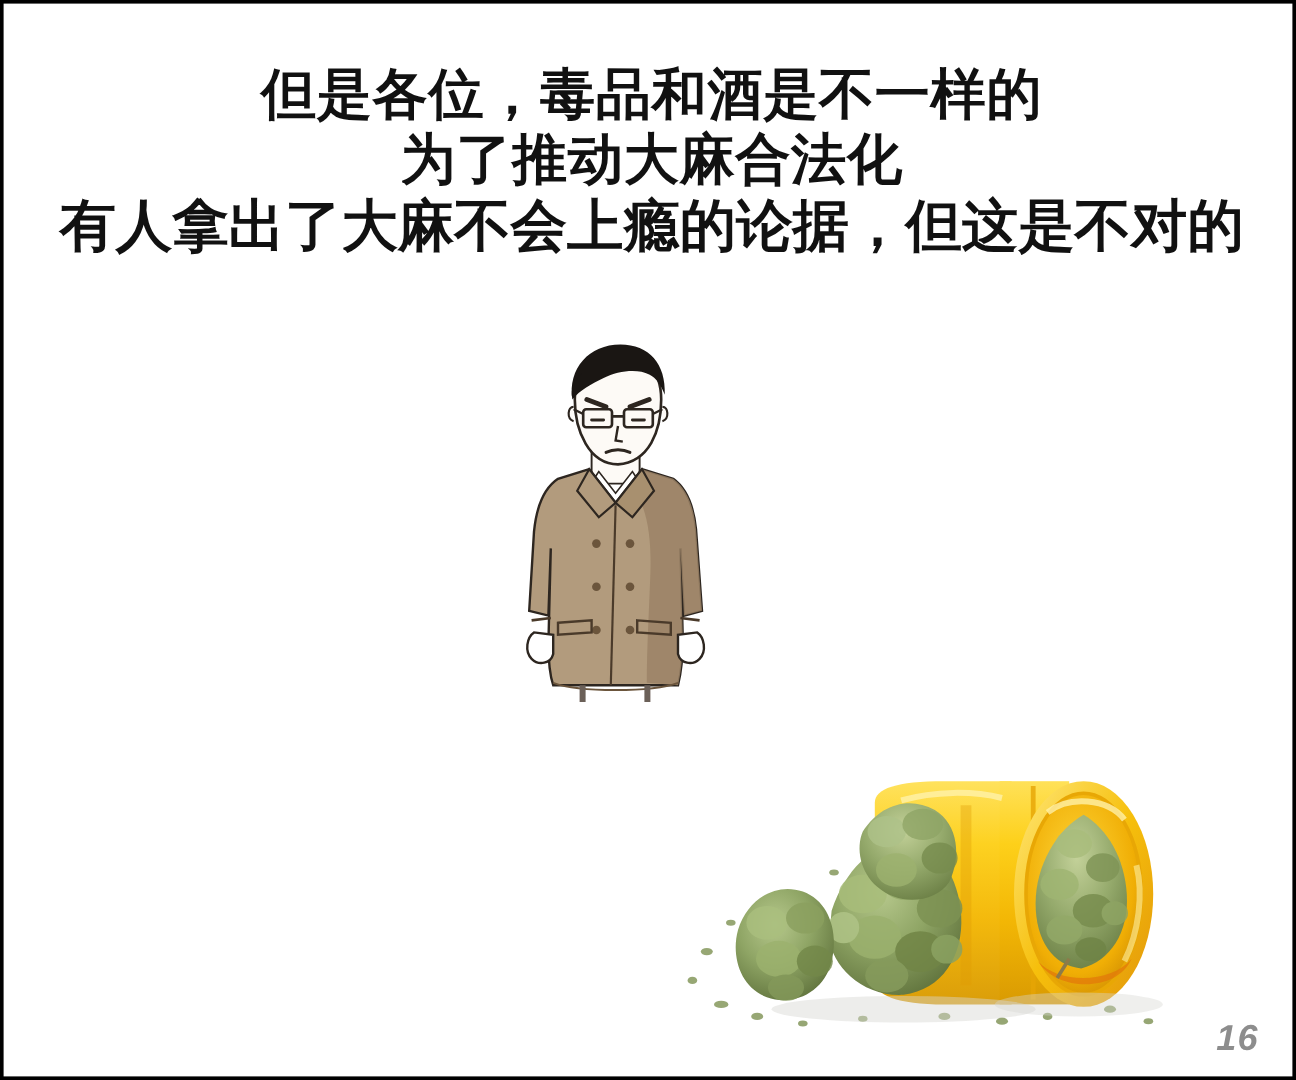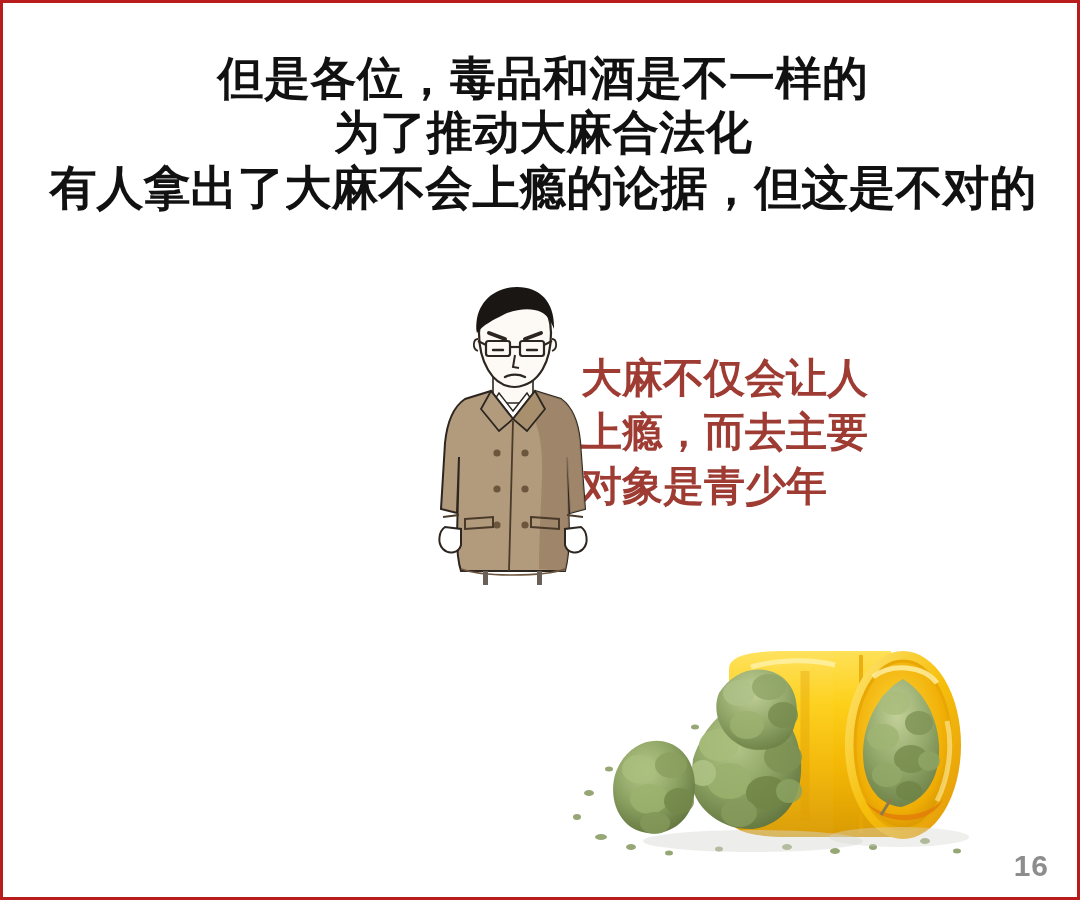--- a/index.html
+++ b/index.html
@@ -10,21 +10,21 @@
   body {
     font-family: "Liberation Sans", "DejaVu Sans", sans-serif;
   }
 
   #slide {
     position: relative;
     width: 1080px;
     height: 900px;
     background: #ffffff;
     box-sizing: border-box;
-    border: 3px solid #b91c1c;
+    border: 3px solid #000000;
     overflow: hidden;
   }
 
   
   #title-block {
     position: absolute;
     left: 0;
     top: 48px;
     width: 1080px;
     text-align: center;
@@ -73,38 +73,36 @@
   }
 
   
   #page-number {
     position: absolute;
     right: 28px;
     bottom: 14px;
     color: #8d8d8d;
     font-size: 30px;
     font-weight: bold;
+    font-style: italic;
     letter-spacing: 1px;
   }
 </style>
 </head>
 <body>
 
 <div id="slide">
 
   <div id="title-block">
     <span class="title-line title-line-1">但是各位，毒品和酒是不一样的</span>
     <span class="title-line title-line-2">为了推动大麻合法化</span>
     <span class="title-line title-line-3">有人拿出了大麻不会上瘾的论据，但这是不对的</span>
   </div>
 
 
-  <div id="right-text" class="red-text">大麻不仅会让人
-上瘾，而去主要
-对象是青少年</div>
 
   <div id="character">
     <svg viewBox="0 0 180 310" width="180" height="310">
 
       <path d="M70 96 L70 122 L110 122 L110 96 Z" fill="#fdfaf6" stroke="#2d2620" stroke-width="1.6"></path>
 
       <path d="M72 118 L90 140 L108 118 L104 112 L90 130 L76 112 Z" fill="#ffffff" stroke="#2d2620" stroke-width="1.4"></path>
 
       <path d="M42 118 C30 126 24 142 22 162 L18 228 L34 232 L36 176
                L34 255 C34 272 36 284 38 290 L142 290 C144 282 146 268 146 252

